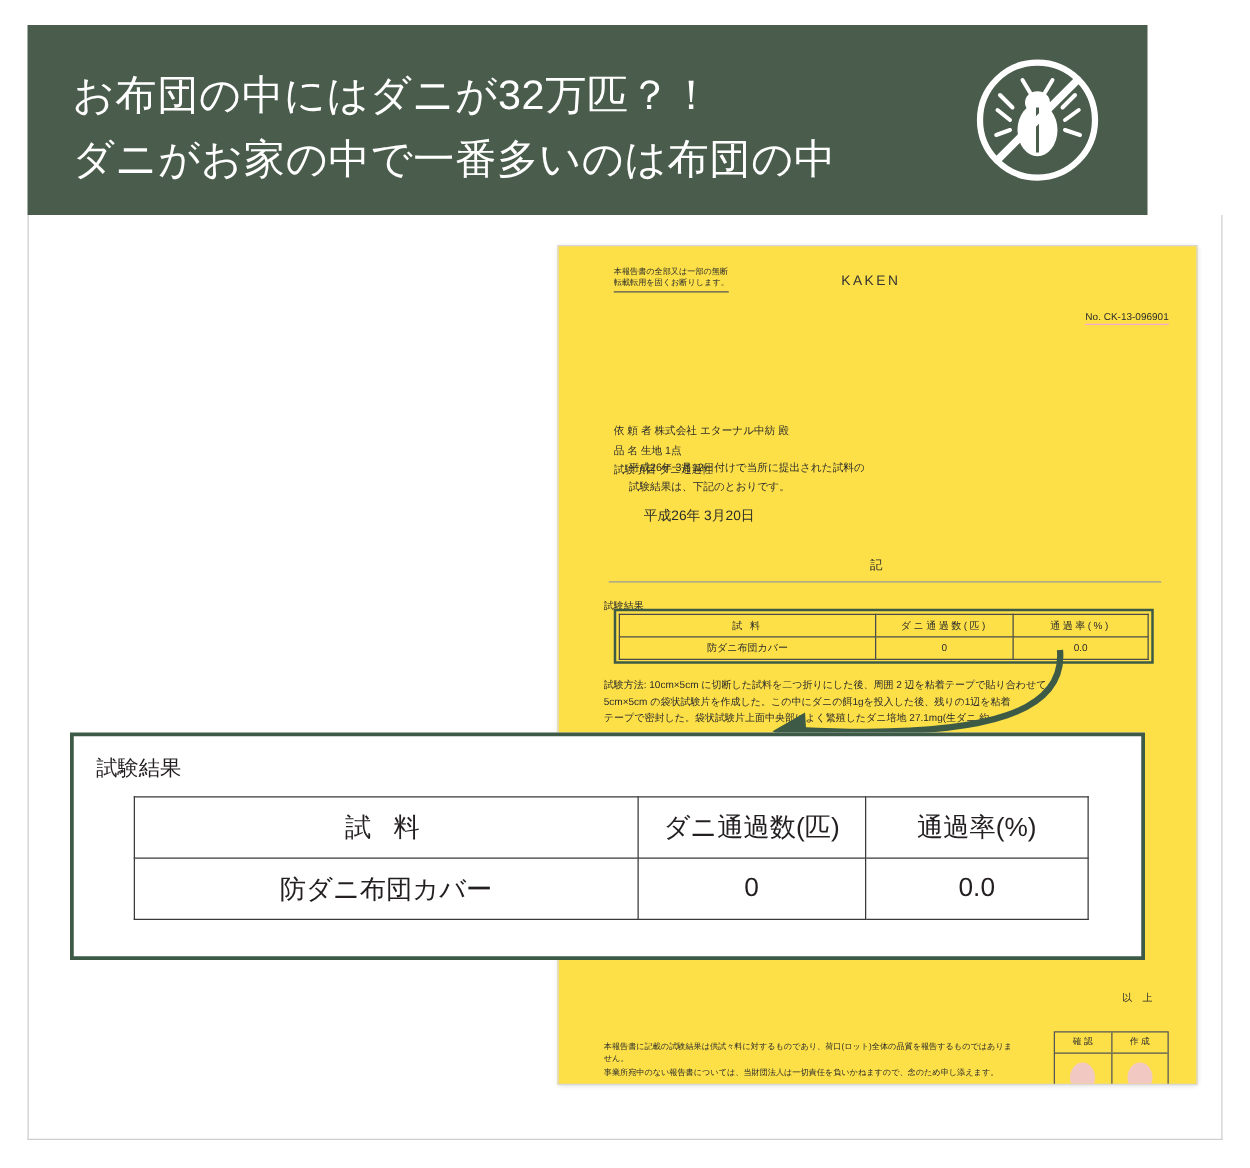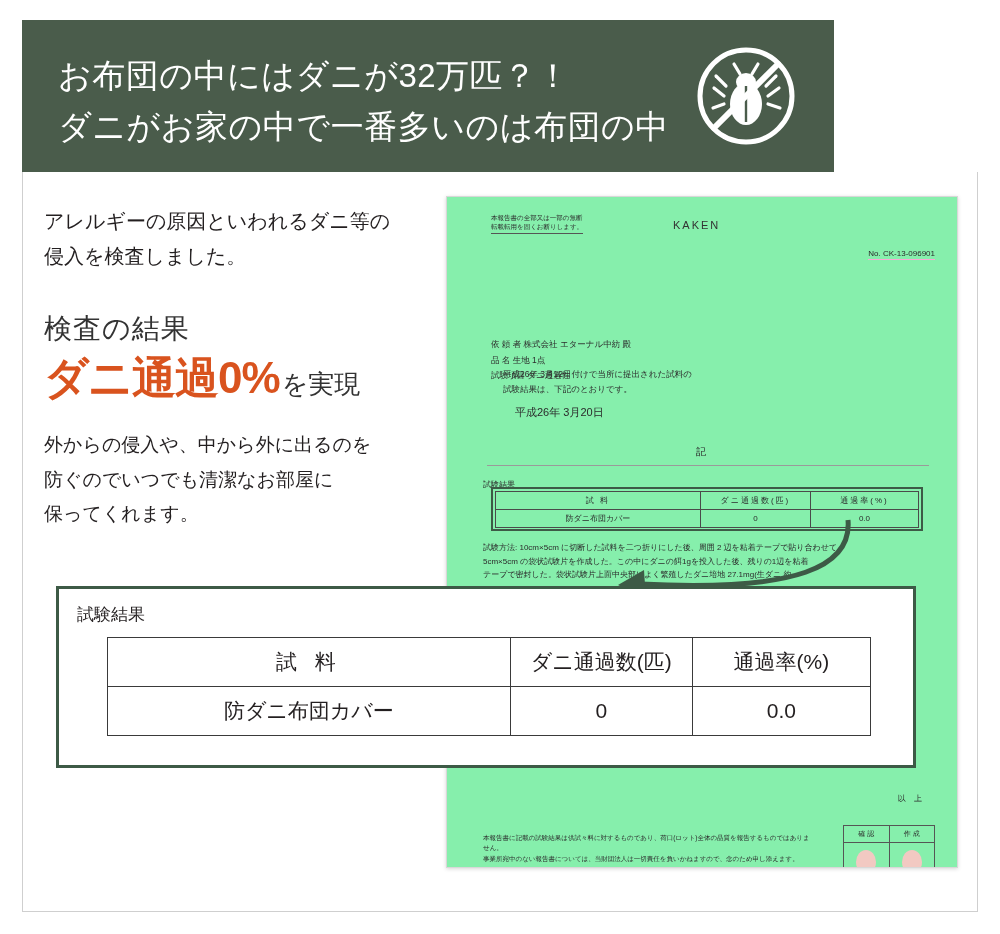--- a/index.html
+++ b/index.html
@@ -21,21 +21,21 @@
     height: 934px;
     background: #ffffff;
     box-sizing: border-box;
   }
 
   
   .header {
     position: absolute;
     left: 22px;
     top: 20px;
-    width: 812px;
+    width: 896px;
     height: 152px;
     background: #4a5c4b;
     color: #ffffff;
     box-sizing: border-box;
   }
   .header-title {
     position: absolute;
     left: 36px;
     top: 30px;
     font-size: 33px;
@@ -110,21 +110,21 @@
     white-space: pre-line;
   }
 
   
   .cert {
     position: absolute;
     left: 446px;
     top: 196px;
     width: 512px;
     height: 672px;
-    background: #86efac;
+    background: #fde047;
     border: 1px solid #d8d8d8;
     box-shadow: 0 1px 4px rgba(0,0,0,0.16);
     box-sizing: border-box;
     font-size: 8px;
     color: #2b2b2b;
     overflow: hidden;
   }
   .cert-note {
     position: absolute;
     left: 44px;
@@ -405,32 +405,20 @@
         <ellipse cx="52" cy="38" rx="10" ry="9" fill="#ffffff"></ellipse>
         <ellipse cx="52" cy="60" rx="16" ry="21" fill="#ffffff"></ellipse>
         <line x1="52" y1="42" x2="52" y2="78" stroke="#4a5c4b" stroke-width="2.4"></line>
         <line x1="20" y1="84" x2="84" y2="20" stroke="#ffffff" stroke-width="6" stroke-linecap="round"></line>
       </svg>
     </div>
   </div>
 
   <div class="body-frame"></div>
 
-  <div class="left-col">
-    <div class="lead-text">アレルギーの原因といわれるダニ等の
-侵入を検査しました。</div>
-    <div class="result-head">検査の結果</div>
-    <div class="result-line">
-      <span class="result-big">ダニ通過0%</span>
-      <span class="result-suffix">を実現</span>
-    </div>
-    <div class="desc-text">外からの侵入や、中から外に出るのを
-防ぐのでいつでも清潔なお部屋に
-保ってくれます。</div>
-  </div>
 
   <div class="cert">
     <div class="cert-note">本報告書の全部又は一部の無断
 転載転用を固くお断りします。</div>
     <div class="cert-brand">KAKEN</div>
     <div class="cert-no">No. CK-13-096901</div>
     <div class="cert-fields">依 頼 者  株式会社 エターナル中紡  殿
 品   名  生地  1点
 試験項目  ダニ通過性</div>
     <div class="cert-para">平成26年 3月12日付けで当所に提出された試料の

